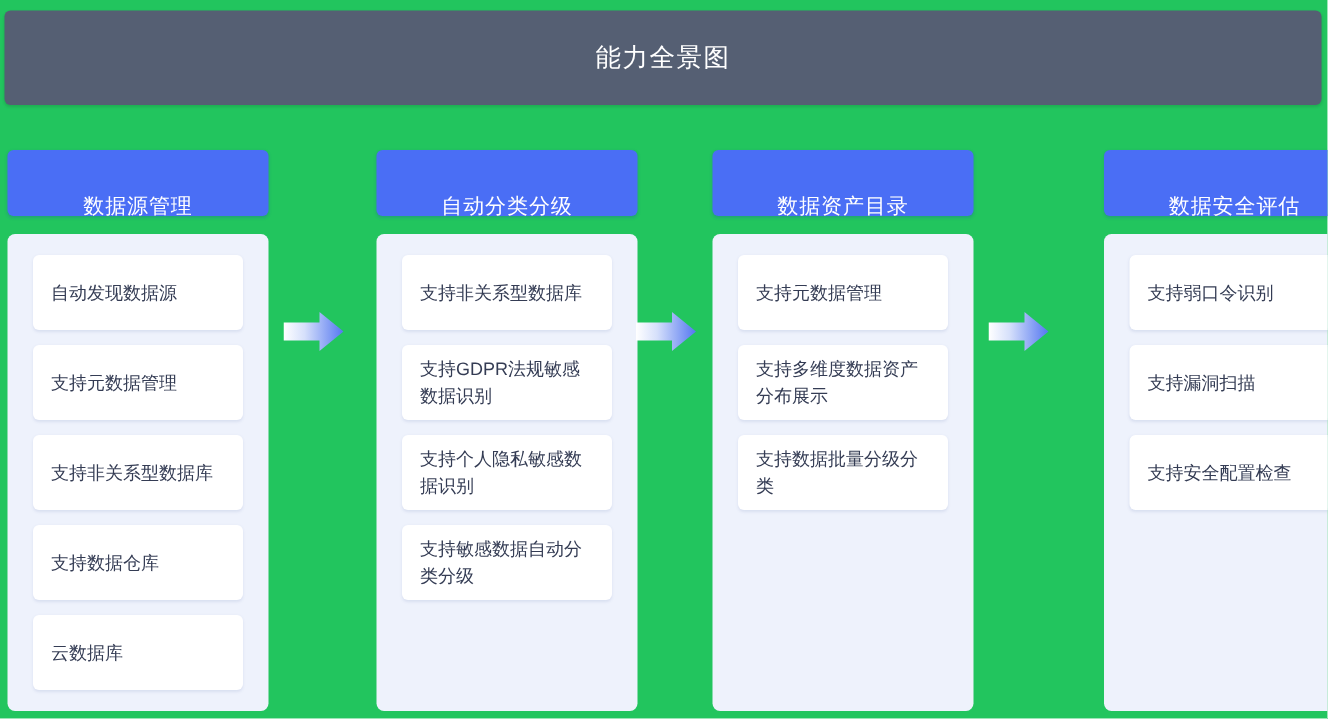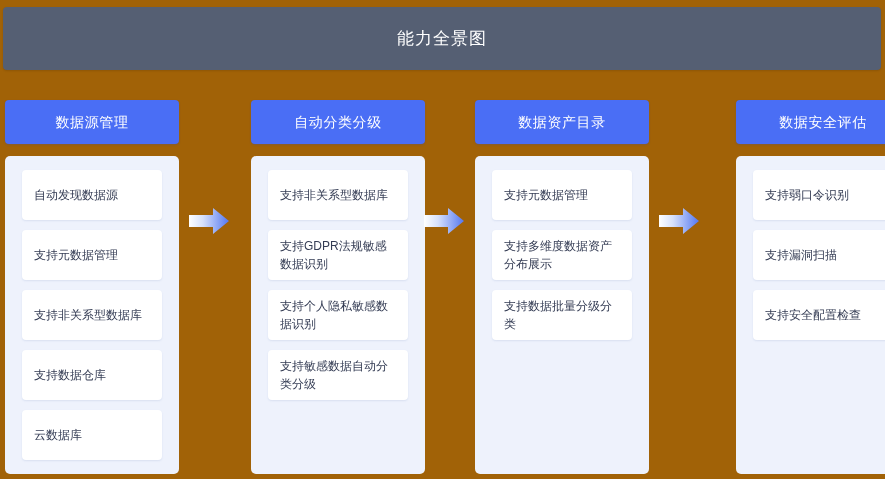--- a/index.html
+++ b/index.html
@@ -11,21 +11,21 @@
     width: 885px;
     height: 479px;
     overflow: hidden;
     font-family: "Liberation Sans", "DejaVu Sans", sans-serif;
   }
 
   #root {
     position: relative;
     width: 885px;
     height: 479px;
-    background: #a16207;
+    background: #22c55e;
   }
 
   
   .banner {
     position: absolute;
     left: 3px;
     top: 7px;
     width: 878px;
     height: 63px;
     background: #555f73;
@@ -61,21 +61,21 @@
   .col-2 { left: 475px; }
   .col-3 { left: 736px; }
 
   .col-header {
     position: relative;
     width: 174px;
     height: 44px;
     background: #4a6ef5;
     border-radius: 4px;
     display: flex;
-    align-items: center;
+    align-items: flex-end;
     justify-content: center;
     box-shadow: 0 1px 2px rgba(40,70,190,0.25);
   }
   .col-header-label {
     color: #ffffff;
     font-size: 14px;
     letter-spacing: 0.6px;
     line-height: 1;
   }
 

